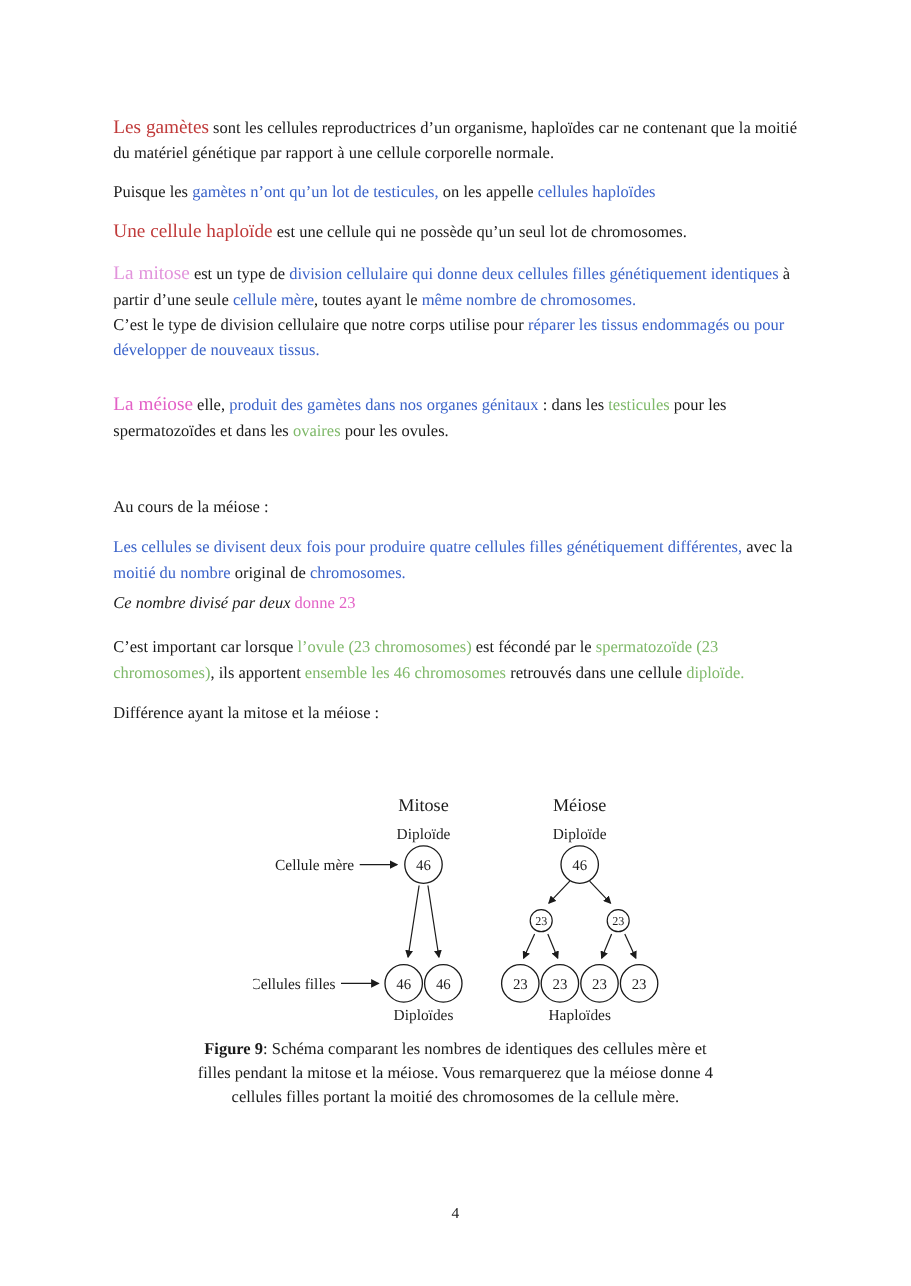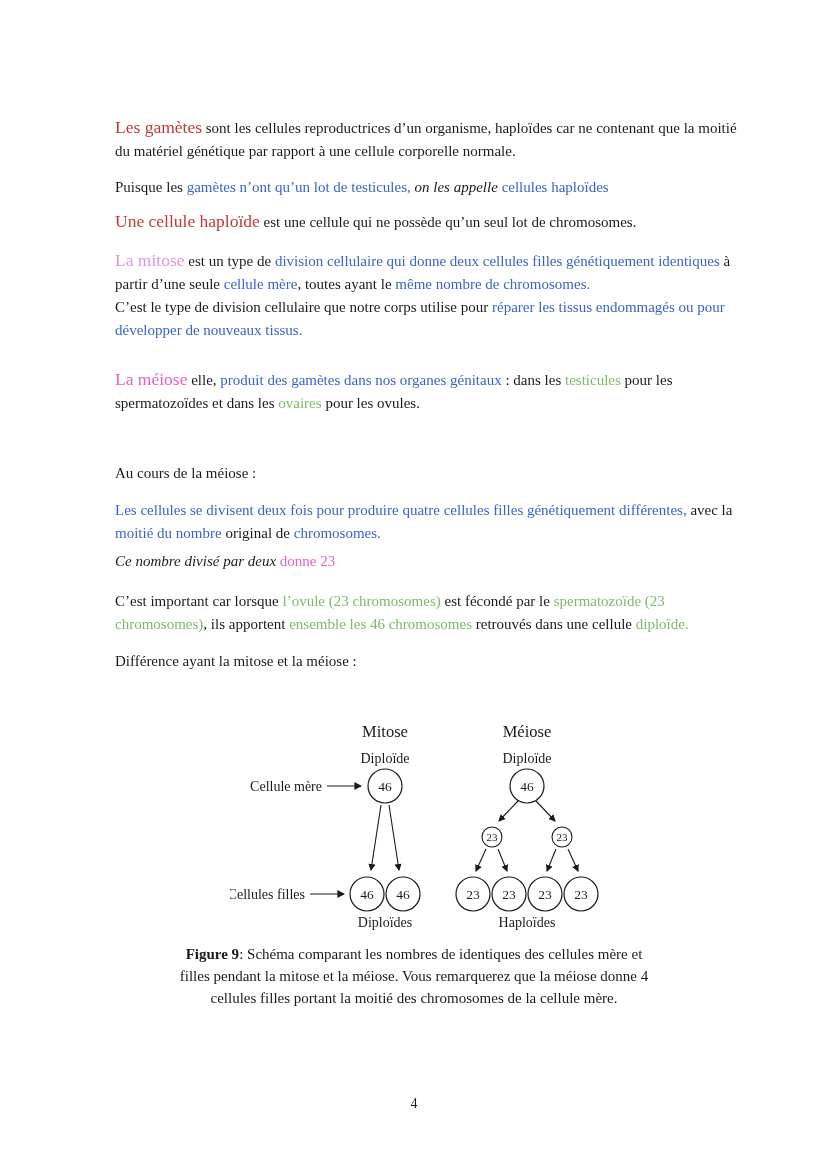--- a/index.html
+++ b/index.html
@@ -2,41 +2,41 @@
 <html><head>
 <meta charset="utf-8">
 <style>
   html,body{margin:0;padding:0;}
   body{
     width:828px;height:1169px;background:#ffffff;position:relative;
     font-family:"Liberation Serif","DejaVu Serif",serif;
     color:#1b1b1b;overflow:hidden;
   }
   .para{
-    position:absolute;left:99px;width:636px;margin:16px;
+    position:absolute;left:99px;width:636px;margin:4px;
     font-size:15px;line-height:23px;
   }
   .para .lg{font-size:17.5px;}
   .para .b,.cap .b{font-weight:bold;}
   .cap{
     position:absolute;left:0;width:828px;margin:0;text-align:center;
     font-size:15px;line-height:22px;
   }
   .diagram{position:absolute;left:230px;top:716px;width:380px;height:218px;}
   .pagenum{
     position:absolute;left:0;top:1096px;width:828px;margin:0;
     text-align:center;font-size:14px;
   }
   svg text{font-family:"Liberation Serif","DejaVu Serif",serif;fill:#1b1b1b;}
 </style>
 </head>
 <body>
 
 <p class="para" style="top:100px"><span class="lg" style="color: rgb(192, 58, 58);">Les gamètes</span><span style="color: rgb(27, 27, 27);"> sont les cellules reproductrices d’un organisme, haploïdes car ne contenant que la moitié du matériel génétique par rapport à une cellule corporelle normale.</span></p>
-<p class="para" style="top:160px"><span style="color: rgb(27, 27, 27);">Puisque les </span><span style="color: rgb(59, 99, 201);">gamètes n’ont qu’un lot de testicules,</span><span style="color: rgb(27, 27, 27); font-style: italic;"> on les appelle </span><span style="color: rgb(59, 99, 201);">cellules haploïdes</span></p>
+<p class="para" style="top:160px"><span style="color: rgb(27, 27, 27);">Puisque les </span><span style="color: rgb(59, 99, 201);">gamètes n’ont qu’un lot de testicules,</span><span style="color: rgb(27, 27, 27);"> on les appelle </span><span style="color: rgb(59, 99, 201);">cellules haploïdes</span></p>
 <p class="para" style="top:194px"><span class="lg" style="color: rgb(192, 58, 58);">Une cellule haploïde</span><span style="color: rgb(27, 27, 27);"> est une cellule qui ne possède qu’un seul lot de chromosomes.</span></p>
 <p class="para" style="top:233px"><span class="lg" style="color: rgb(226, 148, 220);">La mitose</span><span style="color: rgb(27, 27, 27);"> est un type de </span><span style="color: rgb(59, 99, 201);">division cellulaire qui donne deux cellules filles génétiquement identiques</span><span style="color: rgb(27, 27, 27);"> à partir d’une seule </span><span style="color: rgb(59, 99, 201);">cellule mère</span><span style="color: rgb(27, 27, 27);">, toutes ayant le </span><span style="color: rgb(59, 99, 201);">même nombre de chromosomes.</span><br><span style="color: rgb(27, 27, 27);">C’est le type de division cellulaire que notre corps utilise pour </span><span style="color: rgb(59, 99, 201);">réparer les tissus endommagés ou pour développer de nouveaux tissus.</span></p>
 <p class="para" style="top:352px"><span class="lg" style="color: rgb(227, 97, 198);">La méiose</span><span style="color: rgb(27, 27, 27);"> elle, </span><span style="color: rgb(59, 99, 201);">produit des gamètes dans nos organes génitaux</span><span style="color: rgb(27, 27, 27);"> : dans les </span><span style="color: rgb(127, 185, 106);">testicules</span><span style="color: rgb(27, 27, 27);"> pour les spermatozoïdes et dans les </span><span style="color: rgb(127, 185, 106);">ovaires</span><span style="color: rgb(27, 27, 27);"> pour les ovules.</span></p>
 <p class="para" style="top:446px"><span style="color: rgb(27, 27, 27);">Au cours de la méiose :</span></p>
 <p class="para" style="top:483px"><span style="color: rgb(59, 99, 201);"> Les cellules se divisent deux fois pour produire quatre cellules filles génétiquement différentes,</span><span style="color: rgb(27, 27, 27);"> avec la </span><span style="color: rgb(59, 99, 201);">moitié du nombre</span><span style="color: rgb(27, 27, 27);"> original de </span><span style="color: rgb(59, 99, 201);">chromosomes.</span></p>
 <p class="para" style="top:534px"><span style="color: rgb(27, 27, 27); font-style: italic;">Ce nombre divisé par deux </span><span style="color: rgb(227, 97, 198);">donne 23</span></p>
 <p class="para" style="top:574px"><span style="color: rgb(27, 27, 27);">C’est important car lorsque </span><span style="color: rgb(127, 185, 106);">l’ovule (23 chromosomes)</span><span style="color: rgb(27, 27, 27);"> est fécondé par le </span><span style="color: rgb(127, 185, 106);">spermatozoïde (23 chromosomes)</span><span style="color: rgb(27, 27, 27);">, ils apportent </span><span style="color: rgb(127, 185, 106);">ensemble les 46 chromosomes</span><span style="color: rgb(27, 27, 27);"> retrouvés dans une cellule </span><span style="color: rgb(127, 185, 106);">diploïde.</span></p>
 <p class="para" style="top:634px"><span style="color: rgb(27, 27, 27);">Différence ayant la mitose et la méiose :</span></p>
 
 <div class="diagram">

